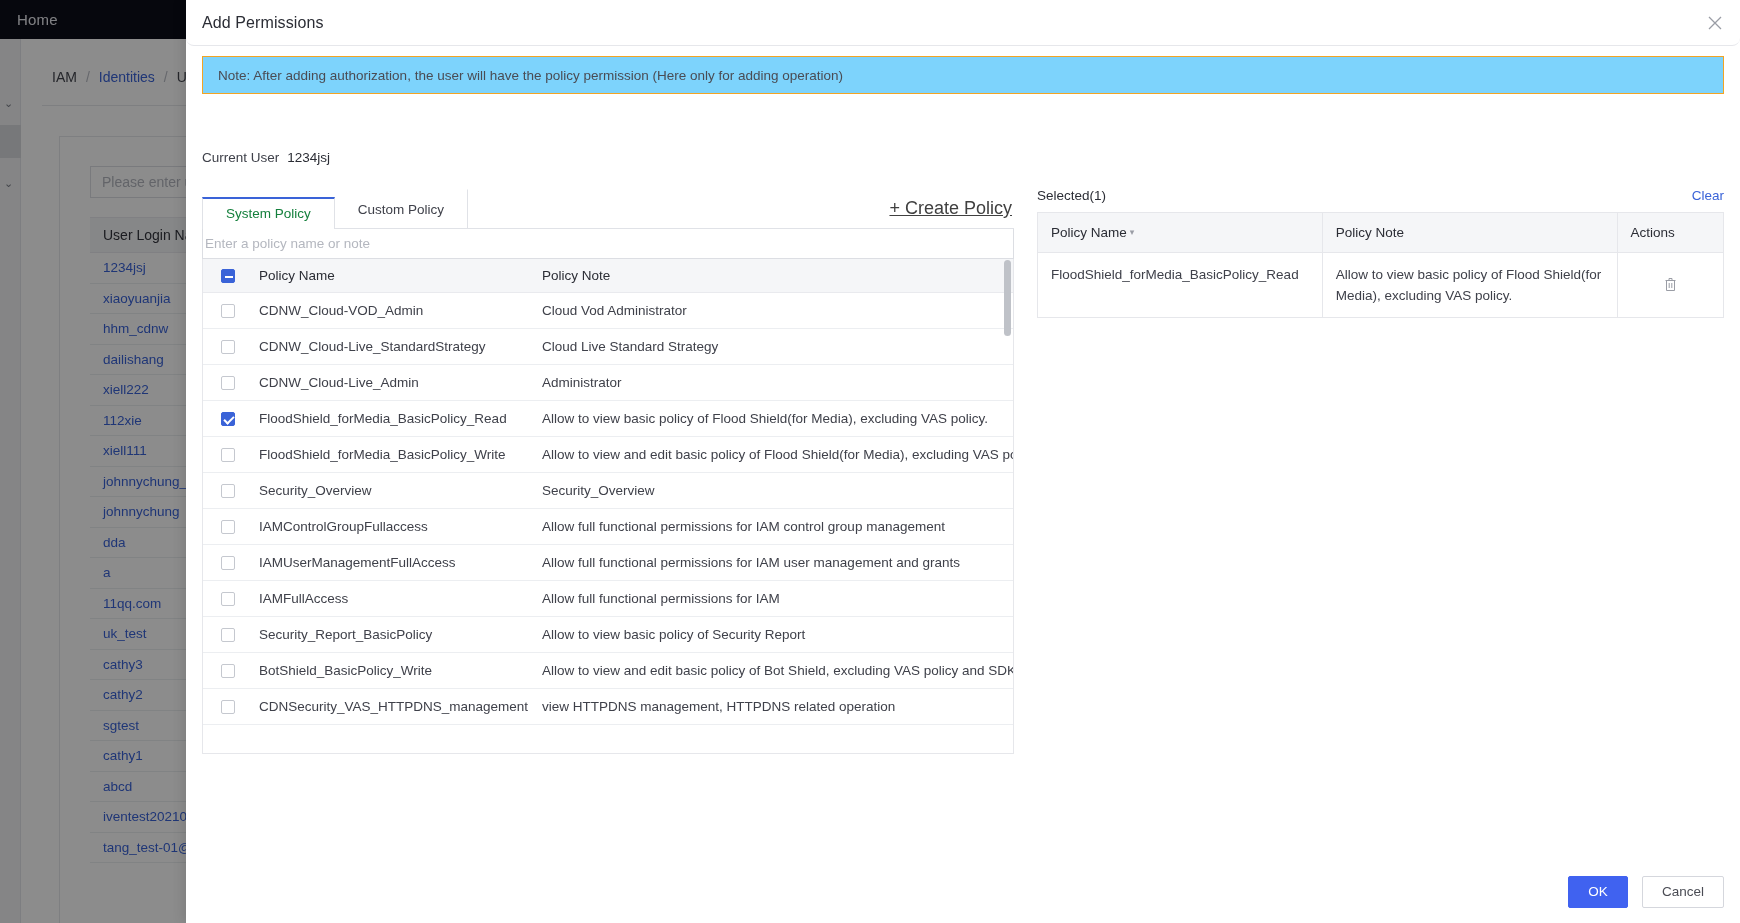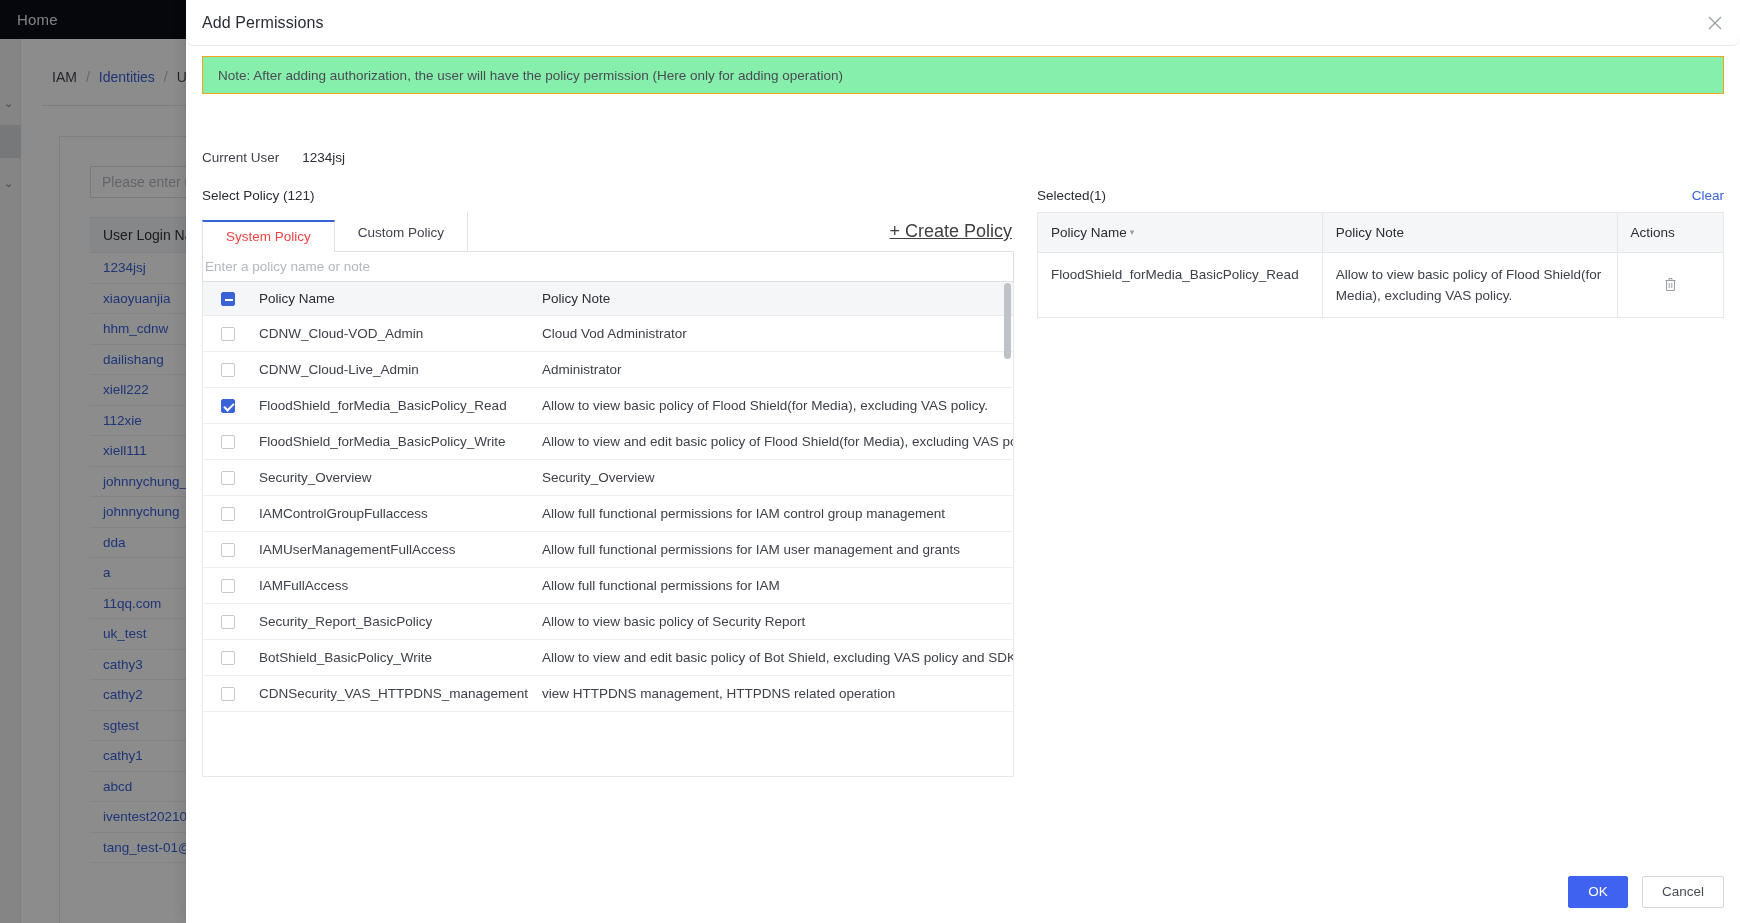--- a/index.html
+++ b/index.html
@@ -95,28 +95,28 @@
     width: 22px; height: 22px; cursor: pointer;
     display: flex; align-items: center; justify-content: center;
     color: #9a9da5; font-size: 17px; line-height: 1;
   }
   .modal-body {
     position: relative; flex: 1 1 auto; padding: 0 16px;
   }
 
   .notice {
     position: absolute; top: 10px; left: 16px; right: 16px; height: 38px;
-    background: #86efac; border: 1px solid #f3a423;
+    background: #7dd3fc; border: 1px solid #f3a423;
     display: flex; align-items: center; text-align: right;
   }
   .notice-text { font-size: 13.5px; color: #4a4c54; margin-left: 15px; }
 
   .current-user {
     position: absolute; top: 104px; left: 16px;
-    display: flex; align-items: center; gap: 23px;
+    display: flex; align-items: center; gap: 8px;
     font-size: 13.5px; color: #3f414a;
   }
   .current-user .cu-value { color: #2b2d35; }
 
   .panes {
     position: absolute; top: 143px; left: 16px; right: 16px; bottom: 0;
     display: flex; gap: 23px;
   }
   .pane-left  { width: 812px; flex: 0 0 812px; position: relative; }
   .pane-right { flex: 1 1 auto; position: relative; }
@@ -135,21 +135,21 @@
     border-bottom: 1px solid #e0e2e7;
     display: flex; align-items: stretch;
   }
   .tab {
     position: relative; padding: 0 23px;
     display: flex; align-items: center; justify-content: center;
     font-size: 13.5px; color: #3f414a; cursor: pointer;
     background: #fff;
   }
   .tab.active {
-    color: #ef4444;
+    color: #15803d;
     border-left: 1px solid #e0e2e7;
     border-right: 1px solid #e0e2e7;
     border-top: 2px solid #3a63d8;
     margin-bottom: -1px; padding-bottom: 1px; margin-top: 8px;
   }
   .tab:not(.active) {
     border-right: 1px solid #e0e2e7;
     border-top: 1px solid transparent;
   }
   .create-policy {
@@ -374,21 +374,20 @@
     </div>
 
     <div class="current-user">
       <span>Current User</span>
       <span class="cu-value">1234jsj</span>
     </div>
 
     <div class="panes">
 
       <div class="pane-left">
-        <div class="pane-caption">Select Policy (121)</div>
 
         <div class="tabstrip">
           <div class="tab active">
             <span>System Policy</span>
           </div>
           <div class="tab">
             <span>Custom Policy</span>
           </div>
           <div class="create-policy">+ Create Policy</div>
         </div>
@@ -406,20 +405,25 @@
                 </th>
                 <th class="col-name cell-pad-name">Policy Name</th>
                 <th class="cell-pad-note">Policy Note</th>
               </tr>
             </thead>
             <tbody id="policy-rows">
                 <tr>
                   <td class="col-check"><span class="cb"></span></td>
                   <td class="col-name cell-pad-name">CDNW_Cloud-VOD_Admin</td>
                   <td class="cell-pad-note">Cloud Vod Administrator</td>
+                </tr>
+                <tr>
+                  <td class="col-check"><span class="cb"></span></td>
+                  <td class="col-name cell-pad-name">CDNW_Cloud-Live_StandardStrategy</td>
+                  <td class="cell-pad-note">Cloud Live Standard Strategy</td>
                 </tr>
                 <tr>
                   <td class="col-check"><span class="cb"></span></td>
                   <td class="col-name cell-pad-name">CDNW_Cloud-Live_Admin</td>
                   <td class="cell-pad-note">Administrator</td>
                 </tr>
                 <tr>
                   <td class="col-check"><span class="cb checked"></span></td>
                   <td class="col-name cell-pad-name">FloodShield_forMedia_BasicPolicy_Read</td>
                   <td class="cell-pad-note">Allow to view basic policy of Flood Shield(for Media), excluding VAS policy.</td>

